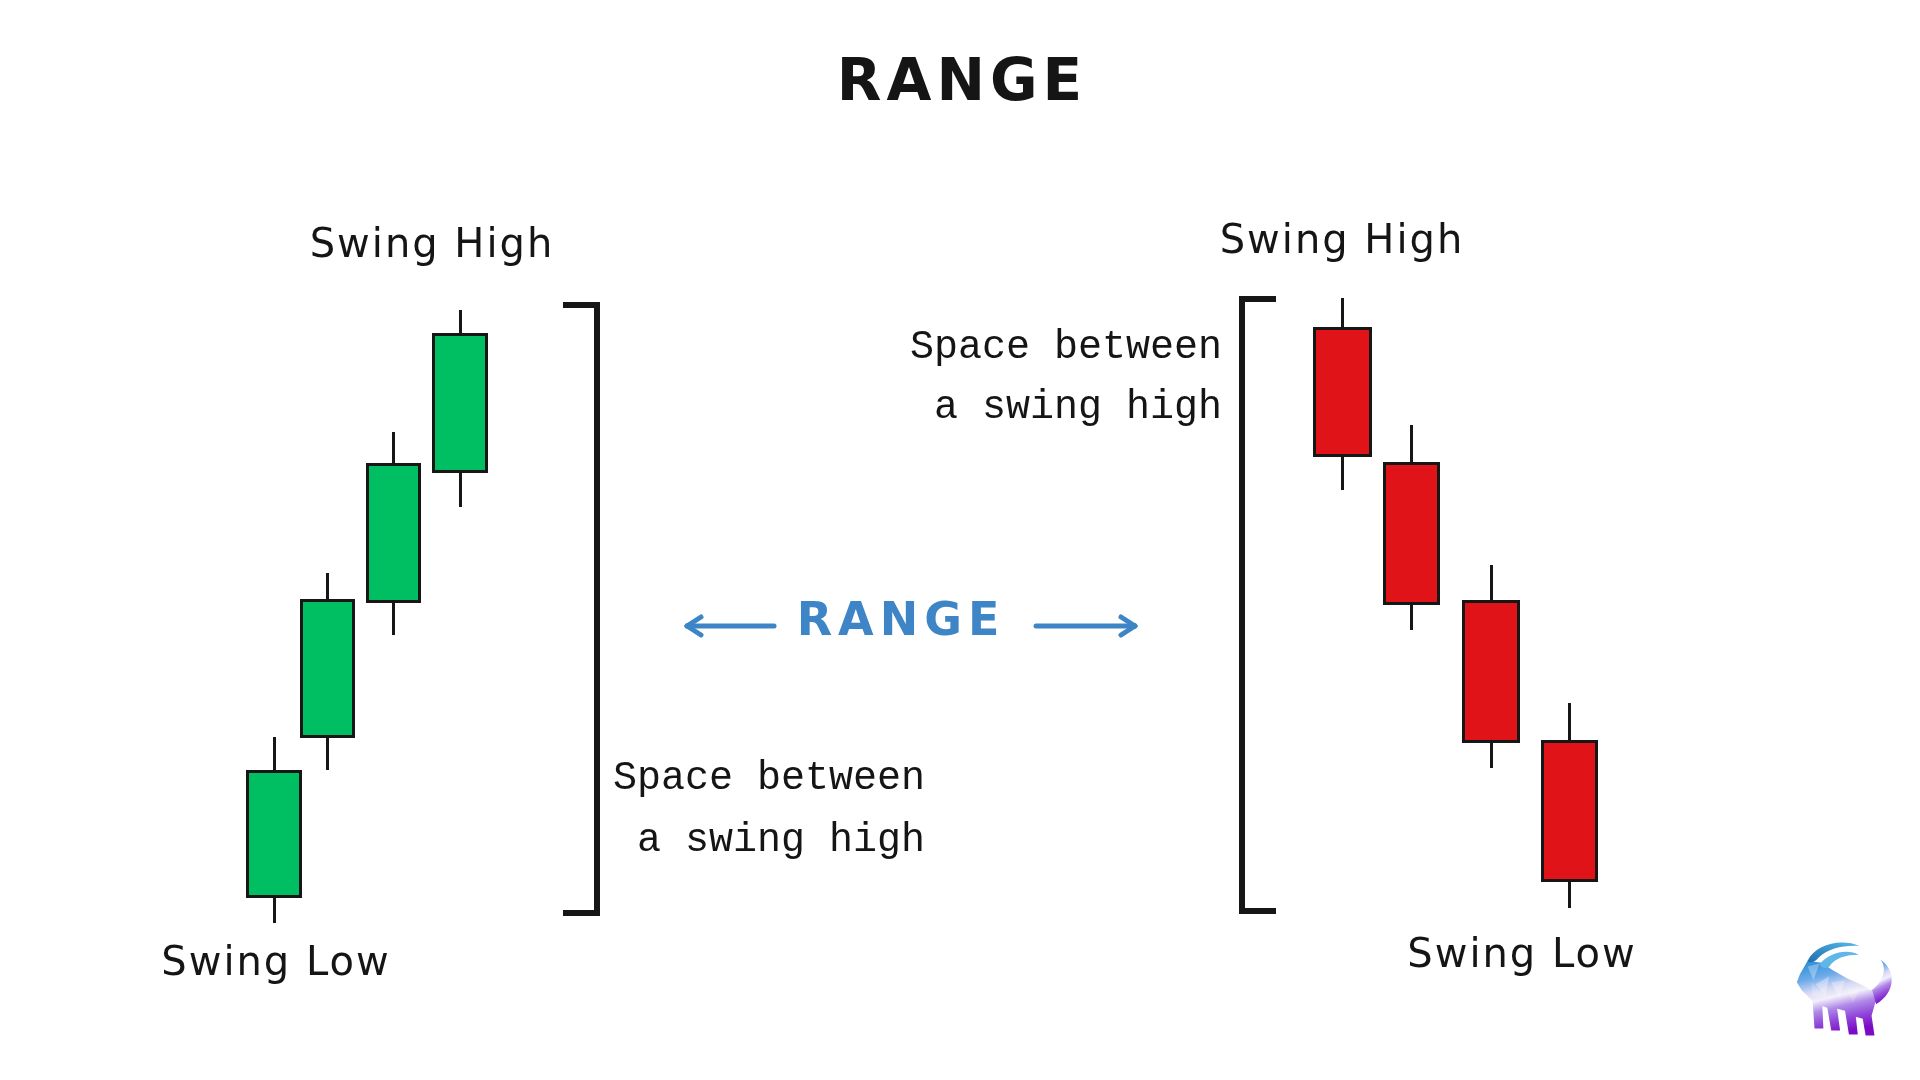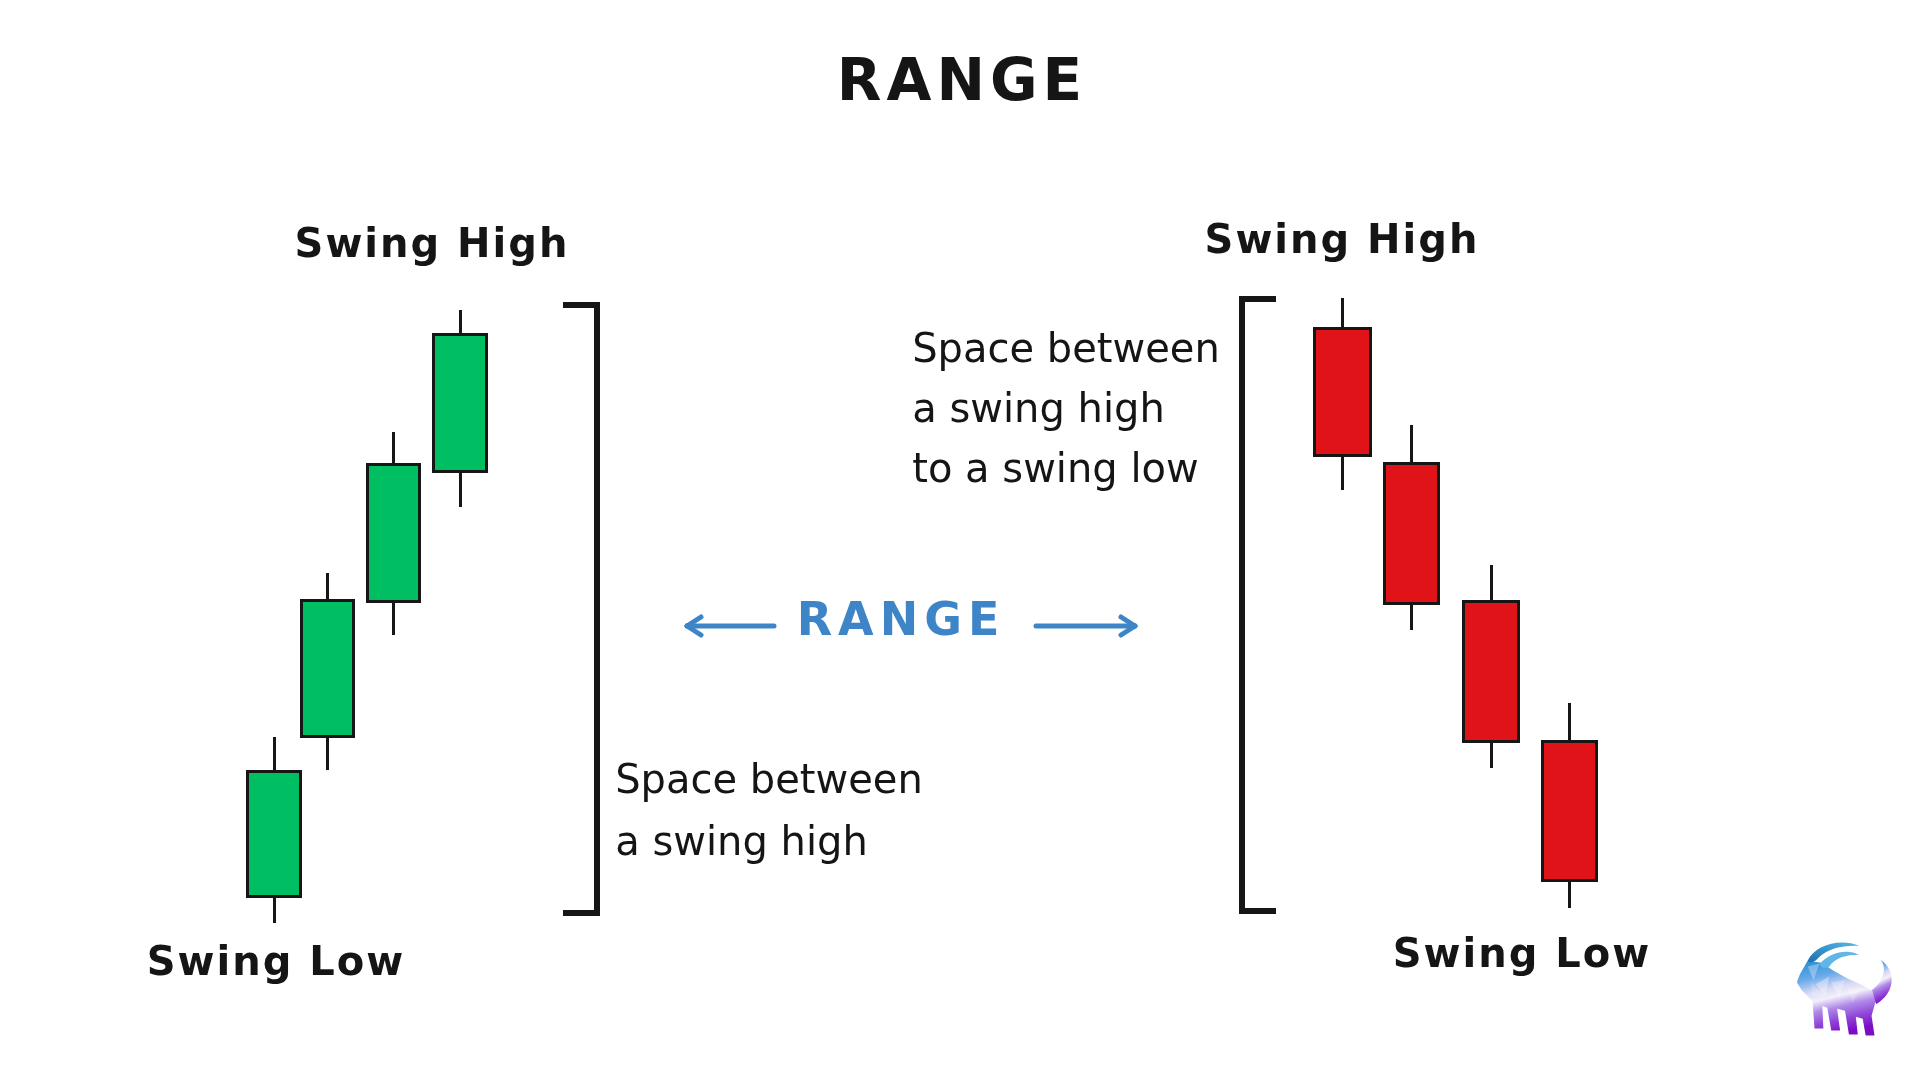--- a/index.html
+++ b/index.html
@@ -6,25 +6,25 @@
   .stage{
     position:relative;width:1920px;height:1080px;background:#ffffff;
     font-family:"DejaVu Sans","Liberation Sans",sans-serif;color:#151515;overflow:hidden;
   }
   .page-title{
     position:absolute;left:962px;top:46px;transform:translateX(-50%);
     font-size:58px;font-weight:600;letter-spacing:5px;white-space:nowrap;
   }
   .swing-label{
     position:absolute;transform:translateX(-50%);
-    font-size:40px;font-weight:700;letter-spacing:2px;white-space:nowrap;
+    font-size:40px;font-weight:400;letter-spacing:2px;white-space:nowrap;
   }
   .annotation{
-    position:absolute;transform:translateX(-50%);text-align:left;
-    font-size:40px;font-weight:500;line-height:62px;white-space:nowrap;
+    position:absolute;transform:translateX(-50%);text-align:right;
+    font-size:40px;font-weight:500;line-height:62px;white-space:nowrap;font-family:Liberation Mono, monospace;
   }
   .chart-layer{position:absolute;left:0;top:0;width:1920px;height:1080px;pointer-events:none;}
   .candle-body{position:absolute;border:3px solid #161616;box-sizing:border-box;}
   .wick{position:absolute;width:3px;background:#161616;}
   .bracket{position:absolute;box-sizing:border-box;}
   .bracket-left{border-top:6px solid #161616;border-bottom:6px solid #161616;border-right:6px solid #161616;}
   .bracket-right{border-top:6px solid #161616;border-bottom:6px solid #161616;border-left:6px solid #161616;}
   .center-label{
     position:absolute;left:901px;top:592px;transform:translateX(-50%);
     font-size:46px;font-weight:600;letter-spacing:6px;color:var(--accent,#3d85c6);white-space:nowrap;
@@ -69,21 +69,20 @@
   <div class="bracket bracket-left" style="left:563px;top:302px;width:37px;height:614px;"></div>
   <div class="bracket bracket-right" style="left:1239px;top:296px;width:37px;height:618px;"></div>
 
   <div class="annotation" style="left:769px;top:748px;">
     <div>Space between</div>
     <div>a swing high</div>
   </div>
   <div class="annotation" style="left:1066px;top:318px;line-height:60px;">
     <div>Space between</div>
     <div>a swing high</div>
-    <div>to a swing low</div>
   </div>
 
   <svg class="arrow-svg" style="left:678px;top:606px;" width="102" height="40" viewBox="0 0 102 40">
     <line x1="96" y1="20" x2="10" y2="20" stroke="currentColor" stroke-width="5" stroke-linecap="round"></line>
     <line x1="9" y1="20" x2="23" y2="11" stroke="currentColor" stroke-width="5" stroke-linecap="round"></line>
     <line x1="9" y1="20" x2="23" y2="29" stroke="currentColor" stroke-width="5" stroke-linecap="round"></line>
   </svg>
   <div class="center-label">RANGE</div>
   <svg class="arrow-svg" style="left:1030px;top:606px;" width="114" height="40" viewBox="0 0 114 40">
     <line x1="6" y1="20" x2="104" y2="20" stroke="currentColor" stroke-width="5" stroke-linecap="round"></line>

